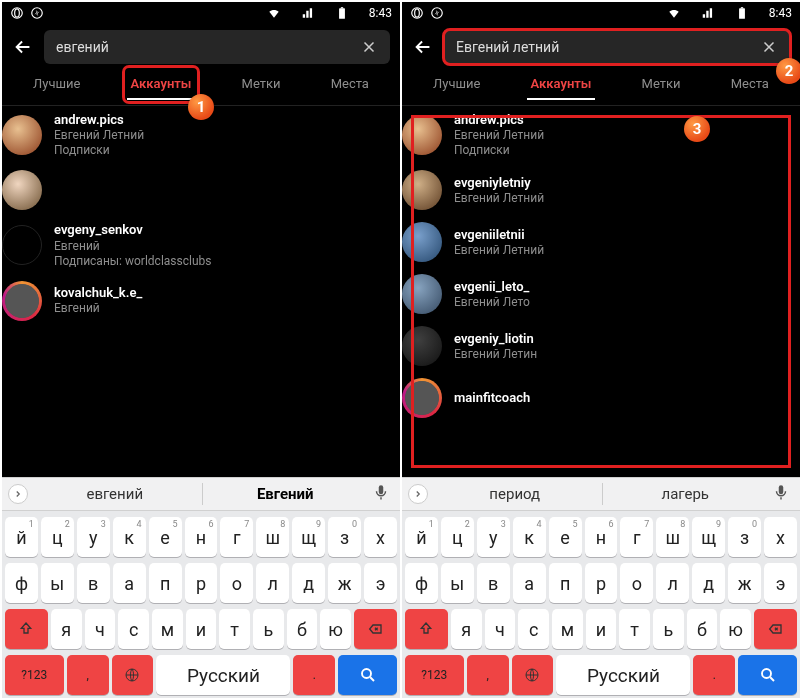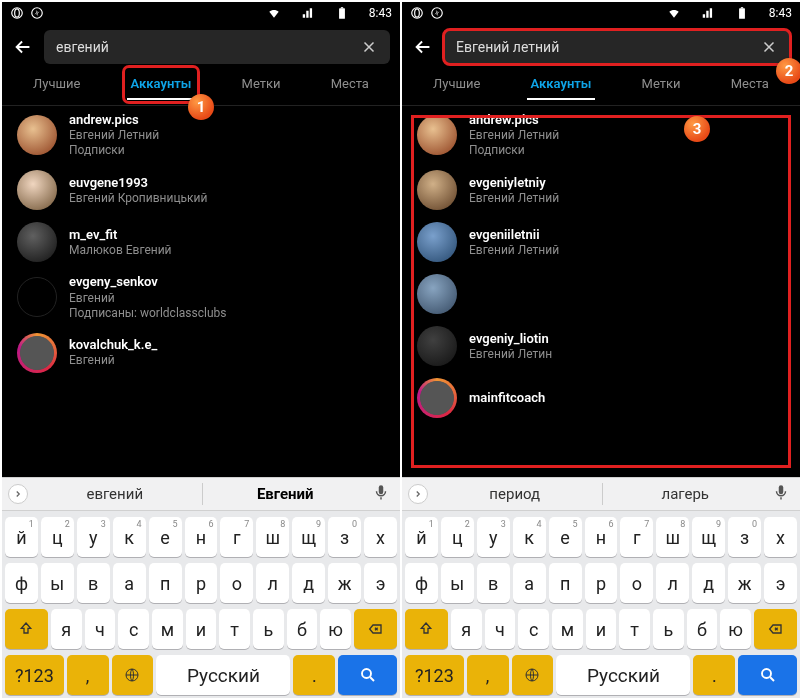--- a/index.html
+++ b/index.html
@@ -65,21 +65,21 @@
     padding: 0 6px 6px;
     border-bottom: 1px solid #222;
     position: relative;
   }
   .tab {
     font-size: 13px;
     color: #8e8e8e;
     padding: 6px 4px 8px;
     position: relative;
   }
-  .tab.active { color: #0ea5e9; font-weight: 600; }
+  .tab.active { color: #ef4444; font-weight: 600; }
   .tab.active::after {
     content: "";
     position: absolute;
     left: 0; right: 0; bottom: -1px;
     height: 2px;
     background: #fff;
   }
   .tab.highlight {
     outline: 3px solid #e02020;
     outline-offset: 2px;
@@ -93,21 +93,21 @@
   }
   .results.highlight {
     outline: 3px solid #e02020;
     outline-offset: -12px;
     border-radius: 4px;
   }
   .result {
     display: flex;
     align-items: center;
     gap: 12px;
-    padding: 6px 15px;
+    padding: 6px 0;
   }
   .avatar {
     width: 40px; height: 40px;
     border-radius: 50%;
     flex-shrink: 0;
     background: #333;
     display: flex;
     align-items: center;
     justify-content: center;
   }
@@ -191,21 +191,21 @@
     font-size: 18px;
     color: #222;
     position: relative;
   }
   .key .hint {
     position: absolute;
     top: 2px; right: 4px;
     font-size: 9px;
     color: #888;
   }
-  .key.fn { background: #eab308; font-size: 18px; }
+  .key.fn { background: #ef4444; font-size: 12px; }
   .key.wide { flex: 1.4; }
   .key.space { flex: 3.2; font-size: 19px; }
   .key.search {
     background: #1a73e8;
     color: #fff;
     flex: 1.4;
   }
 
   
   .av-a{background:radial-gradient(circle at 40% 35%,#e8c090,#8b3a1a);}
@@ -279,31 +279,20 @@
       <div class="result">
         <div class="avatar av-a"></div>
         <div class="result-text">
           <div class="username">andrew.pics</div>
           <div class="fullname">Евгений Летний</div>
           <div class="fullname">Подписки</div>
         </div>
       </div>
       <div class="result">
         <div class="avatar av-b"></div>
-        <div class="result-text">
-          <div class="username">euvgene1993</div>
-          <div class="fullname">Евгений Кропивницький</div>
-        </div>
-      </div>
-      <div class="result">
-        <div class="avatar av-c"></div>
-        <div class="result-text">
-          <div class="username">m_ev_fit</div>
-          <div class="fullname">Малюков Евгений</div>
-        </div>
       </div>
       <div class="result">
         <div class="avatar av-d"></div>
         <div class="result-text">
           <div class="username">evgeny_senkov</div>
           <div class="fullname">Евгений</div>
           <div class="fullname">Подписаны: worldclassclubs</div>
         </div>
       </div>
       <div class="result">
@@ -468,20 +457,24 @@
       </div>
       <div class="result">
         <div class="avatar av-e"></div>
         <div class="result-text">
           <div class="username">evgeniiletnii</div>
           <div class="fullname">Евгений Летний</div>
         </div>
       </div>
       <div class="result">
         <div class="avatar av-g"></div>
+        <div class="result-text">
+          <div class="username">evgenii_leto_</div>
+          <div class="fullname">Евгений Лето</div>
+        </div>
       </div>
       <div class="result">
         <div class="avatar av-h"></div>
         <div class="result-text">
           <div class="username">evgeniy_liotin</div>
           <div class="fullname">Евгений Летин</div>
         </div>
       </div>
       <div class="result">
         <div class="avatar ring"></div>

